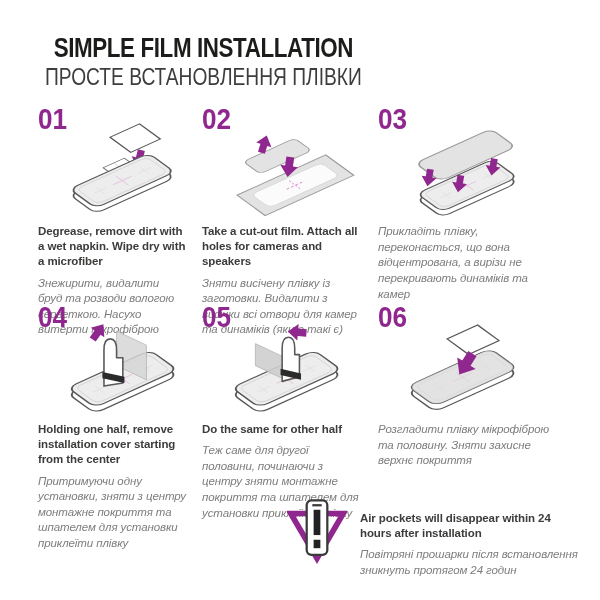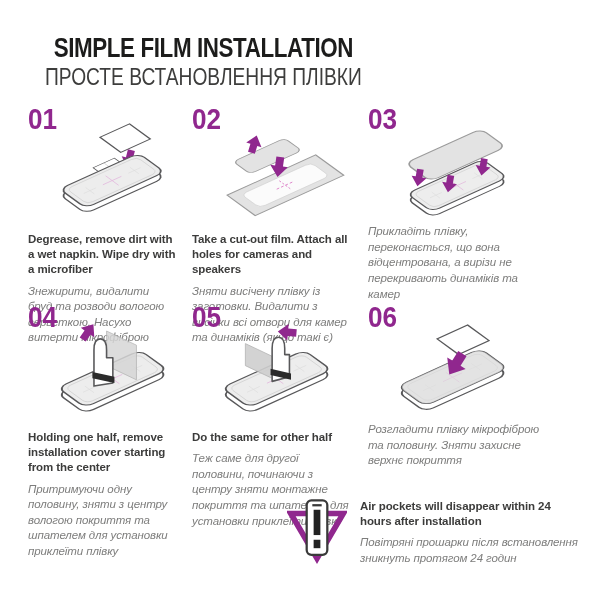--- a/index.html
+++ b/index.html
@@ -14,46 +14,46 @@
     font-size:28px;font-weight:700;color:#1c1c1b;line-height:1.0;
     letter-spacing:-0.5px;transform:scaleX(0.8);transform-origin:left top;
     white-space:nowrap;
   }
   .subtitle{
     font-size:24px;font-weight:400;color:#3d3d3c;line-height:1.05;
     letter-spacing:0px;transform:scaleX(0.8);transform-origin:left top;
     white-space:nowrap;margin-top:2px;
   }
   .steps{
-    position:absolute;left:28px;top:104px;width:530px;
+    position:absolute;left:38px;top:104px;width:530px;
     display:grid;grid-template-columns:164px 176px 190px;
     grid-template-rows:198px auto;
   }
   .step{position:relative;padding-right:16px;box-sizing:border-box;}
   .num{
     font-size:29px;font-weight:700;color:#90278e;line-height:30px;
     display:inline-block;transform:scaleX(0.9);transform-origin:left top;
   }
   .illus{height:96px;margin-top:-12px;padding-left:18px;}
   .illus svg{display:block;}
   .en{
     font-size:11.5px;line-height:1.32;color:#3c3c3b;font-weight:700;
-    margin-top:14px;letter-spacing:-0.1px;
+    margin-top:6px;letter-spacing:-0.1px;
   }
   .uk{
     font-size:11.5px;line-height:1.36;color:#7d7d7c;font-style:italic;
     margin-top:6px;letter-spacing:-0.1px;
   }
   .note{
     position:absolute;left:287px;top:496px;width:292px;
     display:flex;gap:13px;align-items:flex-start;
   }
   .note-icon{flex:0 0 auto;}
   .note-text{padding-top:3px;}
-  .note .en{margin-top:0;}
+  .note .en{margin-top:12px;}
   .hidden-defs{position:absolute;width:0;height:0;overflow:hidden;}
 </style>
 </head>
 <body>
 
 <svg class="hidden-defs" aria-hidden="true">
   <defs>
     <g id="pface">
         <rect width="128" height="60" rx="13" transform="matrix(0.88,-0.4,0.62,0.45,0,0)"></rect>
       </g>
@@ -140,21 +140,21 @@
       <div class="illus">
         <svg width="140" height="96" viewBox="0 0 152 122" preserveAspectRatio="xMidYMid meet">
           <use href="#phone" transform="translate(2,86) scale(0.93)"></use>
           <polygon points="64,14 102,32 102,76 64,58" fill="#d6d6d6" opacity="0.85" stroke="#ababab" stroke-width="1"></polygon>
           <path d="M48,72 V38 Q48,24 56,24 Q64,24 64,38 V48 H72 V80 L48,84 Z" fill="#ffffff" stroke="#58585a" stroke-width="2" stroke-linejoin="round"></path>
           <polygon points="46,66 74,72 74,80 46,74" fill="#2b2b2b"></polygon>
           <use href="#arr" transform="translate(44,32) rotate(215) scale(0.72)" fill="#90278e"></use>
         </svg>
       </div>
       <div class="en">Holding one half, remove installation cover starting from the center</div>
-      <div class="uk">Притримуючи одну половину, зняти з центру вологою покриття та шпателем для установки приклеїти плівку</div>
+      <div class="uk">Притримуючи одну установки, зняти з центру монтажне покриття та шпателем для установки приклеїти плівку</div>
     </div>
 
     <div class="step">
       <span class="num">05</span>
       <div class="illus">
         <svg width="140" height="96" viewBox="0 0 152 122" preserveAspectRatio="xMidYMid meet">
           <use href="#phone" transform="translate(2,86) scale(0.93)"></use>
           <polygon points="32,30 70,48 70,76 32,58" fill="#cfcfcf" opacity="0.9" stroke="#ababab" stroke-width="1"></polygon>
           <path d="M66,68 V36 Q66,22 74,22 Q82,22 82,36 V44 H88 V72 L66,78 Z" fill="#ffffff" stroke="#58585a" stroke-width="2" stroke-linejoin="round"></path>
           <polygon points="64,62 90,68 90,76 64,70" fill="#2b2b2b"></polygon>

